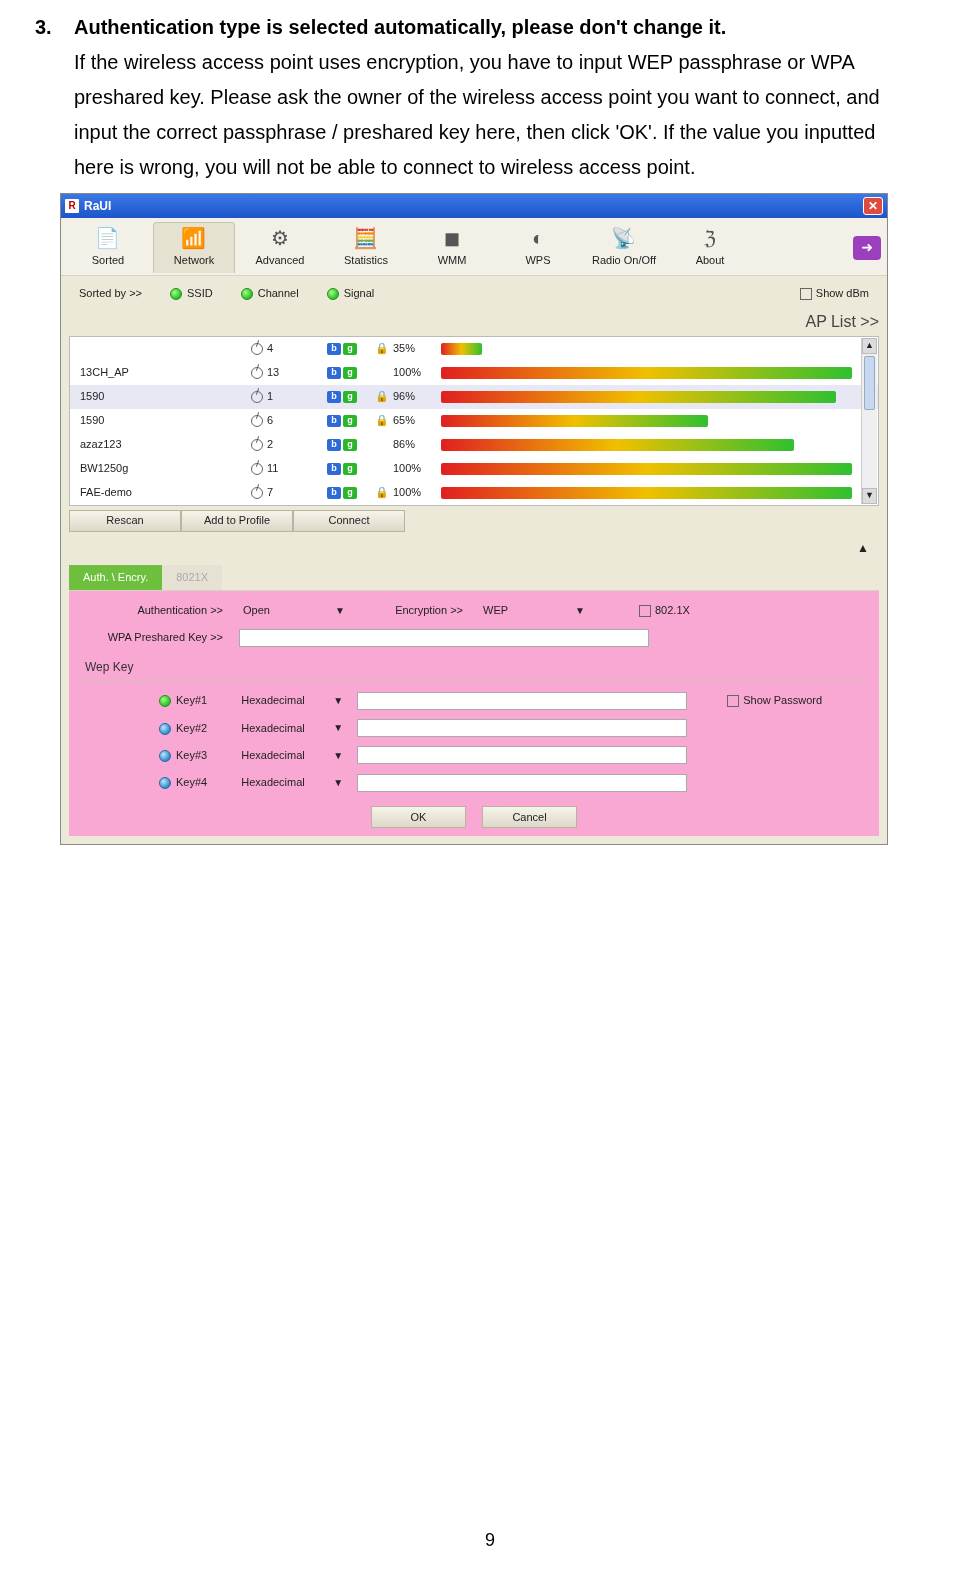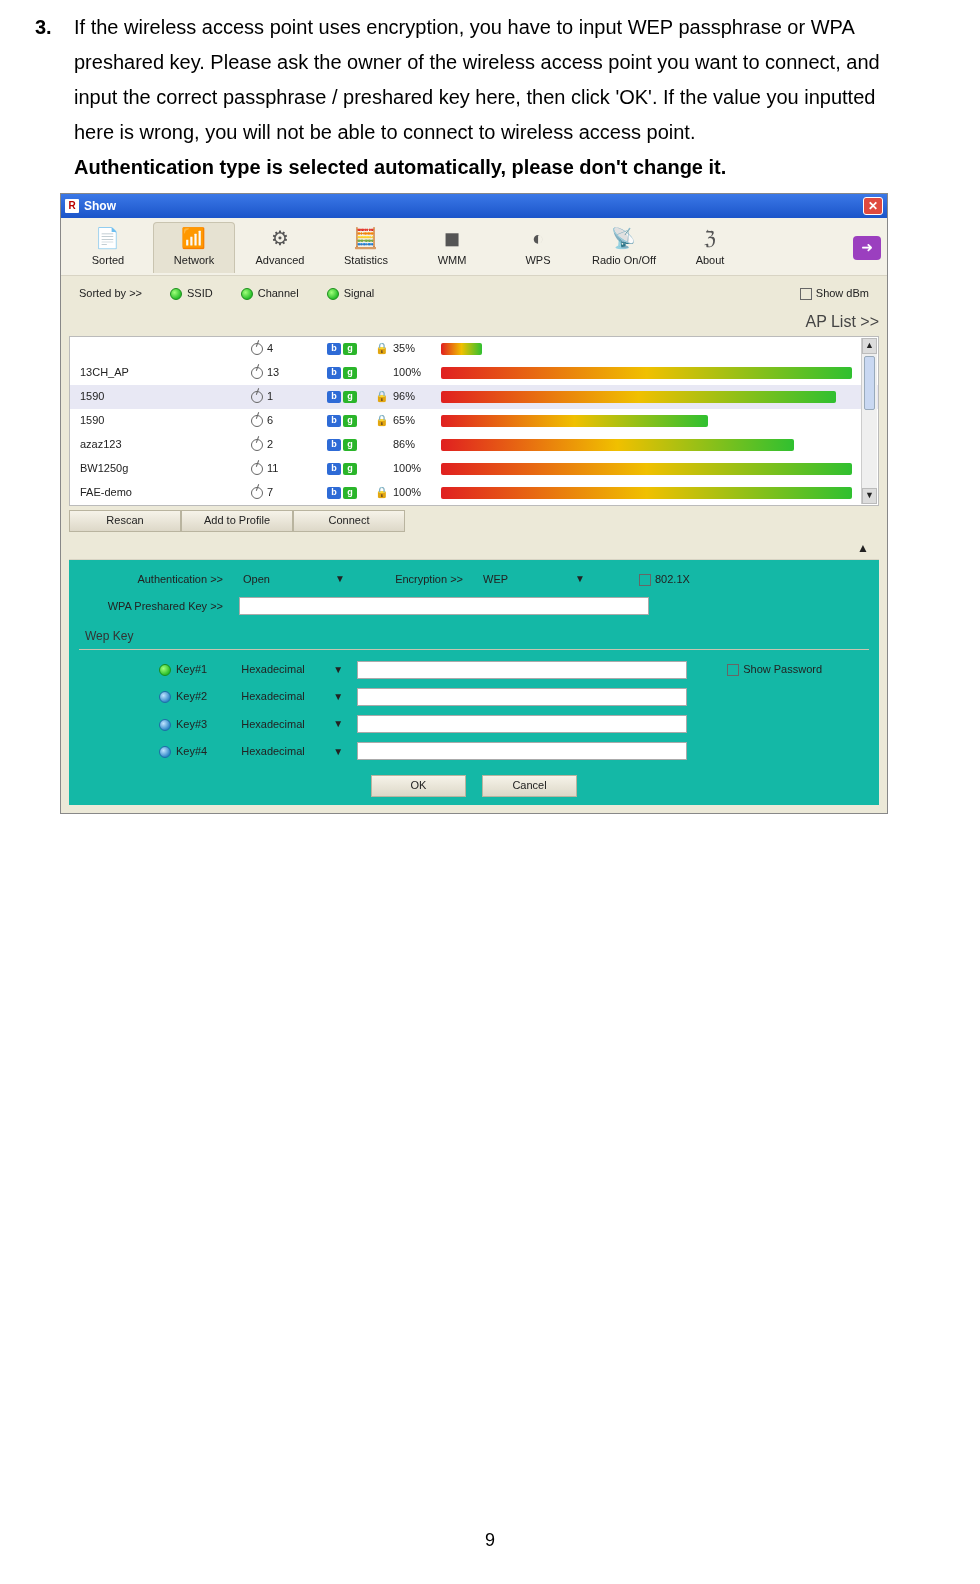--- a/index.html
+++ b/index.html
@@ -43,44 +43,44 @@
   .scrollbar { position: absolute; right: 1px; top: 1px; bottom: 1px; width: 16px; background: #efefef; border-left: 1px solid #ccc; }
   .scrollbar .sbtn { height: 16px; background: #dcdcdc; border: 1px solid #bbb; display: flex; align-items: center; justify-content: center; font-size: 9px; }
   .scrollbar .sthumb { position: absolute; left: 2px; right: 2px; top: 18px; height: 54px; background: #c9d8f2; border: 1px solid #9ab; border-radius: 2px; }
   .btnrow { display: flex; gap: 0; margin-top: 4px; }
   .wbtn { width: 112px; height: 22px; background: linear-gradient(#f6f3e9,#ddd8c8); border: 1px solid #b9b49f; text-align: center; font-size: 11px; display: flex; align-items: center; justify-content: center; }
   .tabstrip { margin-top: 6px; display: flex; }
   .tab { padding: 3px 14px; font-size: 11px; }
   .tab.active { background: #6fbf3f; color: #fff; }
   .tab.dis { background: #e5e2d4; color: #aaa; }
   .collapse-arrow { margin-left: auto; margin-top: 6px; margin-right: 10px; font-size: 12px; }
-  .authbox { background: #14b8a6; padding: 6px 10px 4px; border-top: 1px solid #d8d4c4; }
+  .authbox { background: #f9a8d4; padding: 6px 10px 4px; border-top: 1px solid #d8d4c4; }
   .arow { display: flex; align-items: center; gap: 10px; padding: 4px 0; }
   .albl { width: 150px; text-align: right; padding-right: 6px; }
   .aselect { width: 110px; height: 18px; border: none; background: transparent; display: flex; align-items: center; justify-content: space-between; padding: 0 4px; }
   .acaret { font-size: 10px; }
   .ainput { height: 18px; border: 1px solid #aaa; background: #fff; flex: 0 0 330px; }
   .ainput.long { flex: 0 0 410px; }
   .chk { width: 12px; height: 12px; border: 1px solid #666; display: inline-block; vertical-align: middle; margin-right: 4px; }
   .fieldset-label { font-size: 12px; color: #333; margin: 6px 0 2px 6px; }
   .pageno { position: absolute; bottom: 28px; left: 0; right: 0; text-align: center; font-size: 18px; }
   hr.fs { border: none; border-top: 1px solid #c9c4b0; margin: 2px 0 6px; }
 </style>
 </head>
 <body>
 
 <div class="page">
   <span class="step-num">3.</span>
+  <div class="step-body bold">Authentication type is selected automatically, please don't change it.</div>
   <div class="step-body">If the wireless access point uses encryption, you have to input WEP passphrase or WPA preshared key. Please ask the owner of the wireless access point you want to connect, and input the correct passphrase / preshared key here, then click 'OK'. If the value you inputted here is wrong, you will not be able to connect to wireless access point.</div>
-  <div class="step-body bold">Authentication type is selected automatically, please don't change it.</div>
 
   <div class="screenshot">
     <div class="titlebar">
       <div class="logo">R</div>
-      <span>Show</span>
+      <span>RaUI</span>
       <div class="spacer"></div>
       <div class="close">✕</div>
     </div>
 
     <div class="toolbar">
       <div class="tbtn">
           <div class="ticon">📄</div>
           <div class="tlabel">Sorted</div>
         </div>
       <div class="tbtn active">
@@ -233,20 +233,24 @@
       <div class="btnrow">
         <div class="wbtn">Rescan</div>
         <div class="wbtn">Add to Profile</div>
         <div class="wbtn">Connect</div>
       </div>
 
       <div style="display:flex">
           <div class="collapse-arrow">▲</div>
         </div>
 
+      <div class="tabstrip">
+        <div class="tab active">Auth. \ Encry.</div>
+        <div class="tab dis">8021X</div>
+      </div>
 
       <div class="authbox">
         <div class="arow">
           <div class="albl">Authentication &gt;&gt;</div>
           <div class="aselect">
               <span>Open</span>
               <span class="acaret">▼</span>
             </div>
           <div class="albl" style="width:110px">Encryption &gt;&gt;</div>
           <div class="aselect">

